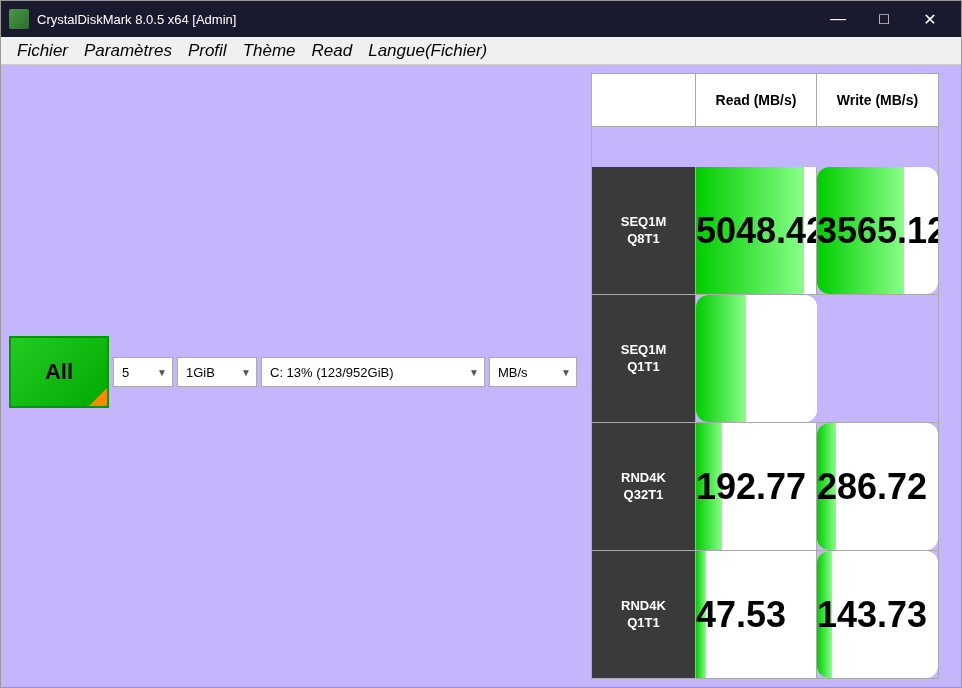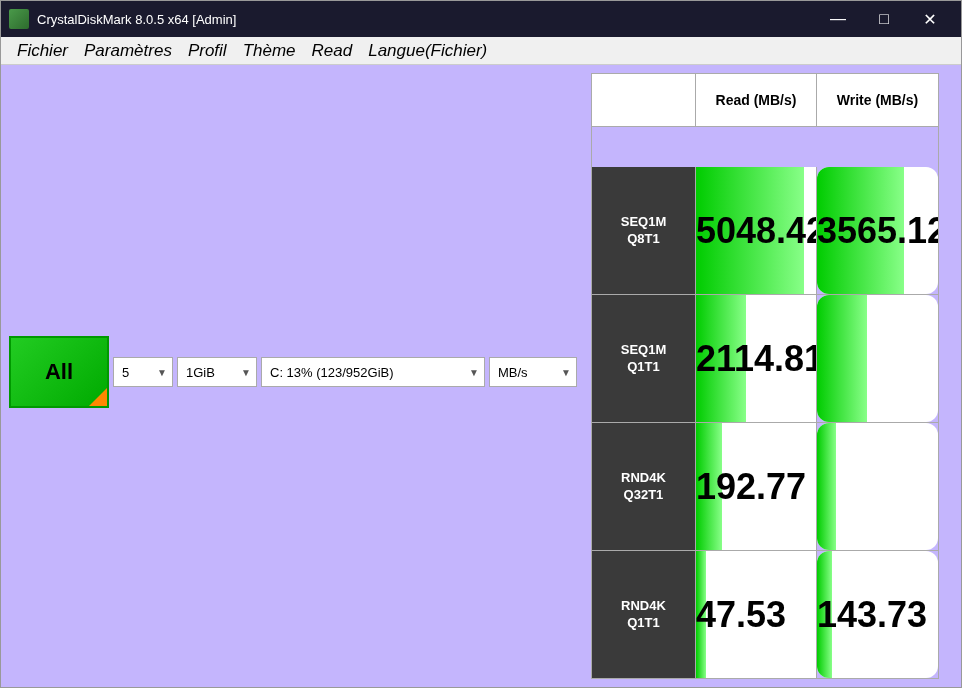--- a/index.html
+++ b/index.html
@@ -310,36 +310,33 @@
           </div>
           <div class="bench-cell">
             <div class="bar-bg" style="width: 72%;"></div>
             <span class="bench-value">3565.12</span>
           </div>
         </div>
 
         <div class="bench-row">
           <div class="row-label">SEQ1M<br>Q1T1</div>
           <div class="bench-cell">
-            <div class="bar-bg" style="width: 42%;"></div>
-            <span class="bench-value">2114.81</span>
-          </div>
-          <div class="bench-cell">
             <div class="bar-bg" style="width: 41%;"></div>
           </div>
         </div>
 
         <div class="bench-row">
           <div class="row-label">RND4K<br>Q32T1</div>
           <div class="bench-cell">
             <div class="bar-bg" style="width: 22%;"></div>
             <span class="bench-value">192.77</span>
           </div>
           <div class="bench-cell">
             <div class="bar-bg" style="width: 16%;"></div>
+            <span class="bench-value">286.72</span>
           </div>
         </div>
 
         <div class="bench-row">
           <div class="row-label">RND4K<br>Q1T1</div>
           <div class="bench-cell">
             <div class="bar-bg" style="width: 8%;"></div>
             <span class="bench-value">47.53</span>
           </div>
           <div class="bench-cell">

